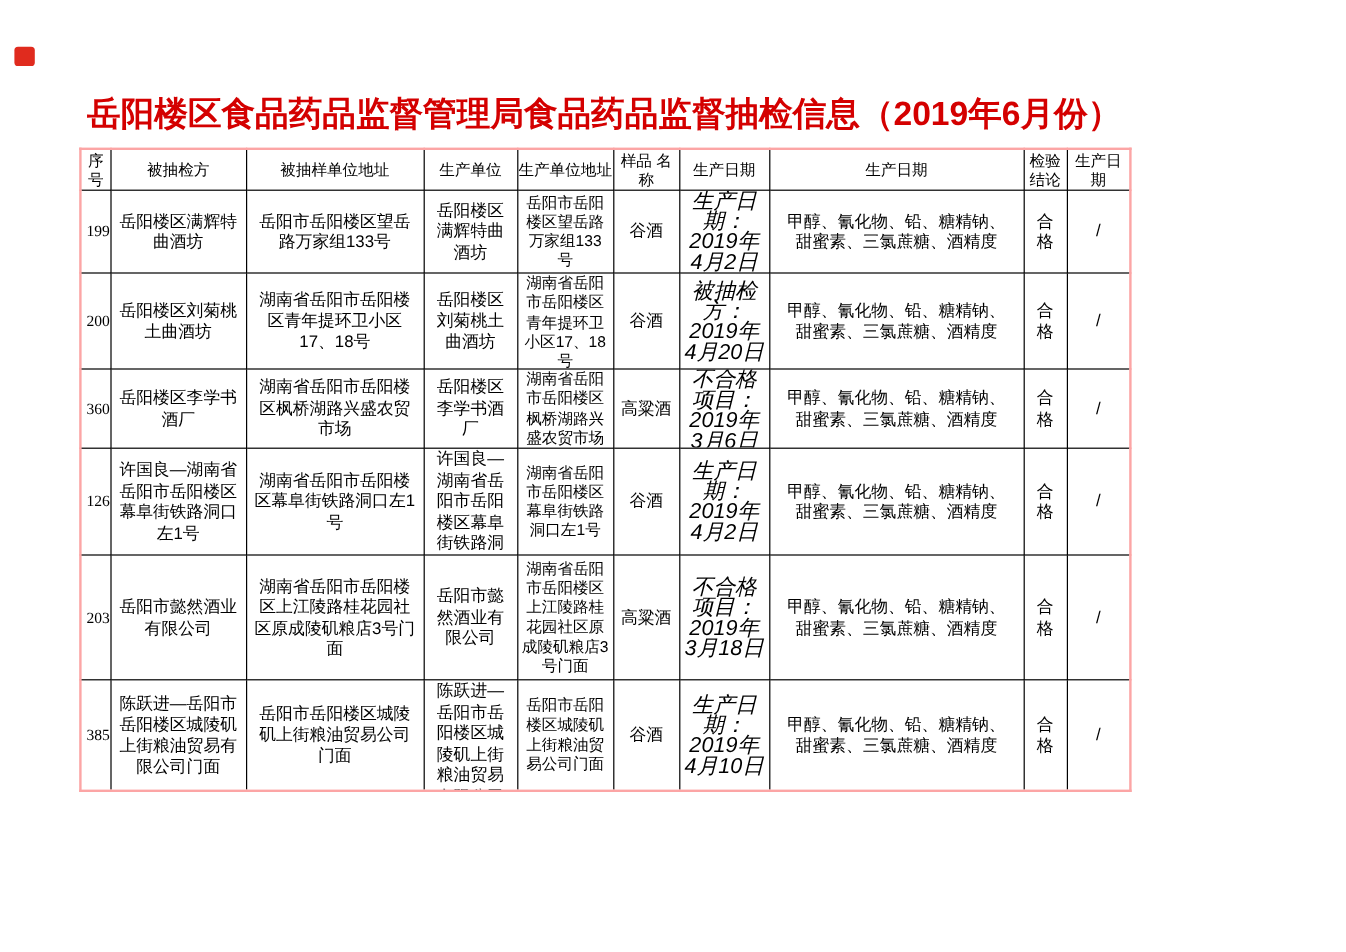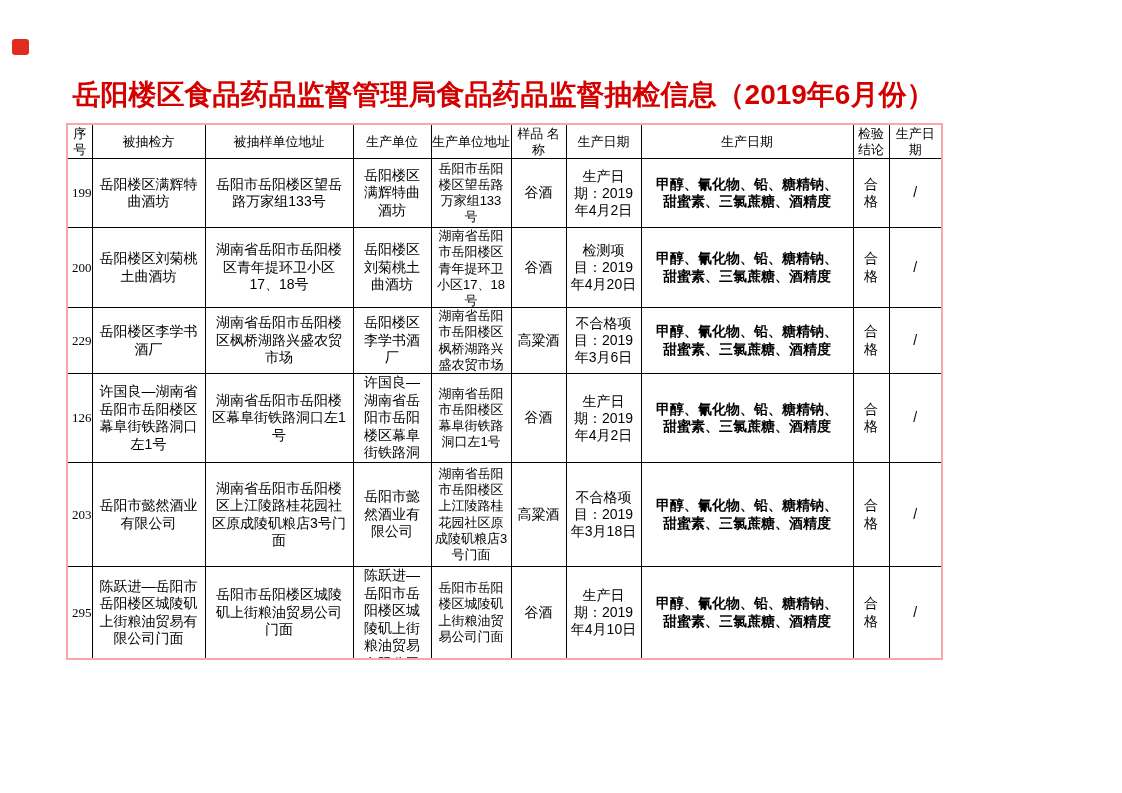--- a/index.html
+++ b/index.html
@@ -29,22 +29,22 @@
   }
   .cw{
     display:flex;align-items:center;justify-content:center;
     overflow:hidden;width:100%;
   }
   .cw>span{margin:auto;display:block;width:100%;text-align:center;}
   th .cw{height:33px;font-size:13px;line-height:16px;}
   td .cw{font-size:14px;line-height:17.5px;padding:0 4px;box-sizing:border-box;}
   td.c-seq .cw{font-family:"Liberation Serif","DejaVu Serif",serif;font-size:13px;}
   td.c-paddr .cw{font-size:13px;line-height:16.25px;padding:0 3px;}
-  td.c-date .cw{font-size:14px;line-height:17px;padding:0 3px;}
-  td.c-items .cw{padding:0 9px;font-weight:bold;}
+  td.c-date .cw{font-size:18px;line-height:17px;padding:0 3px;font-style:italic;}
+  td.c-items .cw{padding:0 9px;}
   tr.r0 td .cw{height:68px;}
   tr.r1 td .cw{height:79px;align-items:flex-end;}
   tr.r2 td .cw{height:65px;}
   tr.r3 td .cw{height:88px;}
   tr.r4 td .cw{height:103px;}
   tr.r5 td .cw{height:91px;}
 </style>
 </head>
 <body>
 
@@ -200,21 +200,21 @@
               <span>湖南省岳阳市岳阳楼区青年提环卫小区17、18号</span>
             </div>
           </td>
       <td class="c-name">
             <div class="cw">
               <span>谷酒</span>
             </div>
           </td>
       <td class="c-date">
             <div class="cw">
-              <span>检测项目：2019年4月20日</span>
+              <span>被抽检方：2019年4月20日</span>
             </div>
           </td>
       <td class="c-items">
             <div class="cw">
               <span>甲醇、氰化物、铅、糖精钠、甜蜜素、三氯蔗糖、酒精度</span>
             </div>
           </td>
       <td class="c-result">
             <div class="cw">
               <span>合格</span>
@@ -222,21 +222,21 @@
           </td>
       <td class="c-unq">
             <div class="cw">
               <span>/</span>
             </div>
           </td>
     </tr>
         <tr class="r2">
       <td class="c-seq">
             <div class="cw">
-              <span>229</span>
+              <span>360</span>
             </div>
           </td>
       <td class="c-party">
             <div class="cw">
               <span>岳阳楼区李学书酒厂</span>
             </div>
           </td>
       <td class="c-saddr">
             <div class="cw">
               <span>湖南省岳阳市岳阳楼区枫桥湖路兴盛农贸市场</span>
@@ -378,21 +378,21 @@
           </td>
       <td class="c-unq">
             <div class="cw">
               <span>/</span>
             </div>
           </td>
     </tr>
         <tr class="r5">
       <td class="c-seq">
             <div class="cw">
-              <span>295</span>
+              <span>385</span>
             </div>
           </td>
       <td class="c-party">
             <div class="cw">
               <span>陈跃进—岳阳市岳阳楼区城陵矶上街粮油贸易有限公司门面</span>
             </div>
           </td>
       <td class="c-saddr">
             <div class="cw">
               <span>岳阳市岳阳楼区城陵矶上街粮油贸易公司门面</span>

